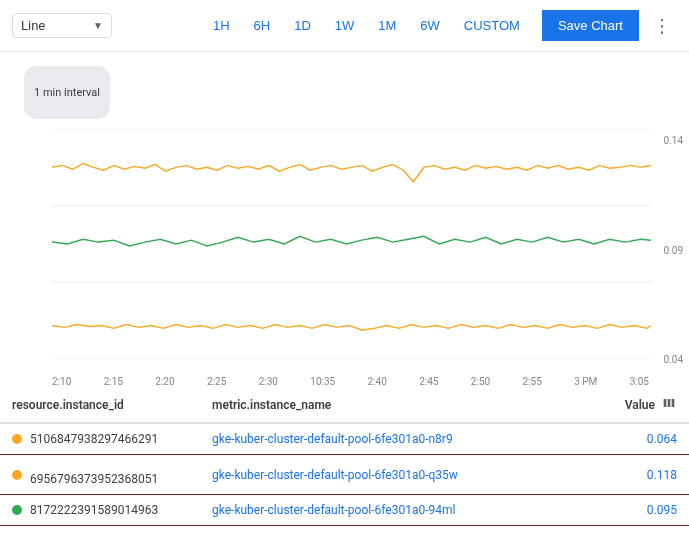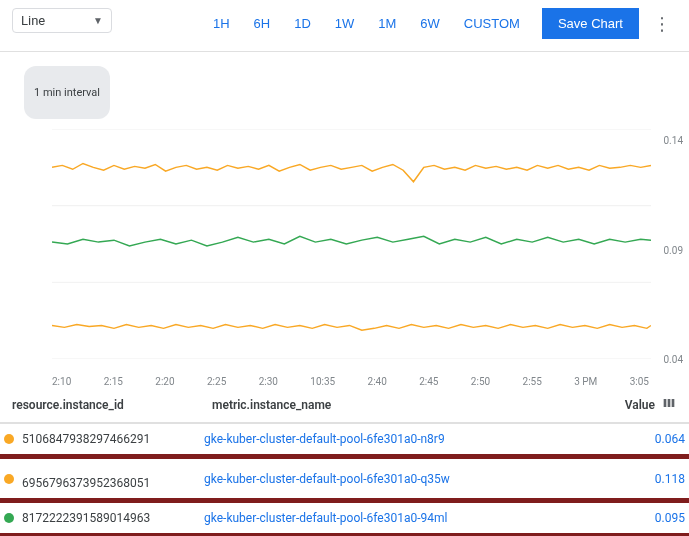--- a/index.html
+++ b/index.html
@@ -1,20 +1,20 @@
 <!DOCTYPE html>
 <html><head>
   <meta charset="utf-8">
   <style>
     * { box-sizing: border-box; margin: 0; padding: 0; }
     body { font-family: 'Roboto', Arial, sans-serif; font-size: 13px; background: #fff; color: #333; width: 689px; height: 536px; overflow: hidden; }
 
     .top-bar {
       display: flex;
-      align-items: flex-start;
+      align-items: center;
       padding: 8px 12px;
       border-bottom: 1px solid #e0e0e0;
       height: 52px;
     }
 
     .chart-type-select {
       display: flex;
       align-items: center;
       border: 1px solid #dadce0;
       border-radius: 4px;
@@ -102,23 +102,23 @@
     .data-table th {
       text-align: left;
       padding: 8px 12px;
       font-weight: 600;
       color: #3c4043;
       font-size: 12px;
       margin-left: 48px;
     }
 
     .data-table td {
-      padding: 8px 4px;
+      padding: 8px 12px;
       color: #1a73e8;
-      border-bottom: 5px solid #7f1d1d;
+      border-bottom: 1px solid #7f1d1d;
     }
 
     .dot {
       width: 10px;
       height: 10px;
       border-radius: 50%;
       display: inline-block;
       flex-shrink: 0;
     }
 

